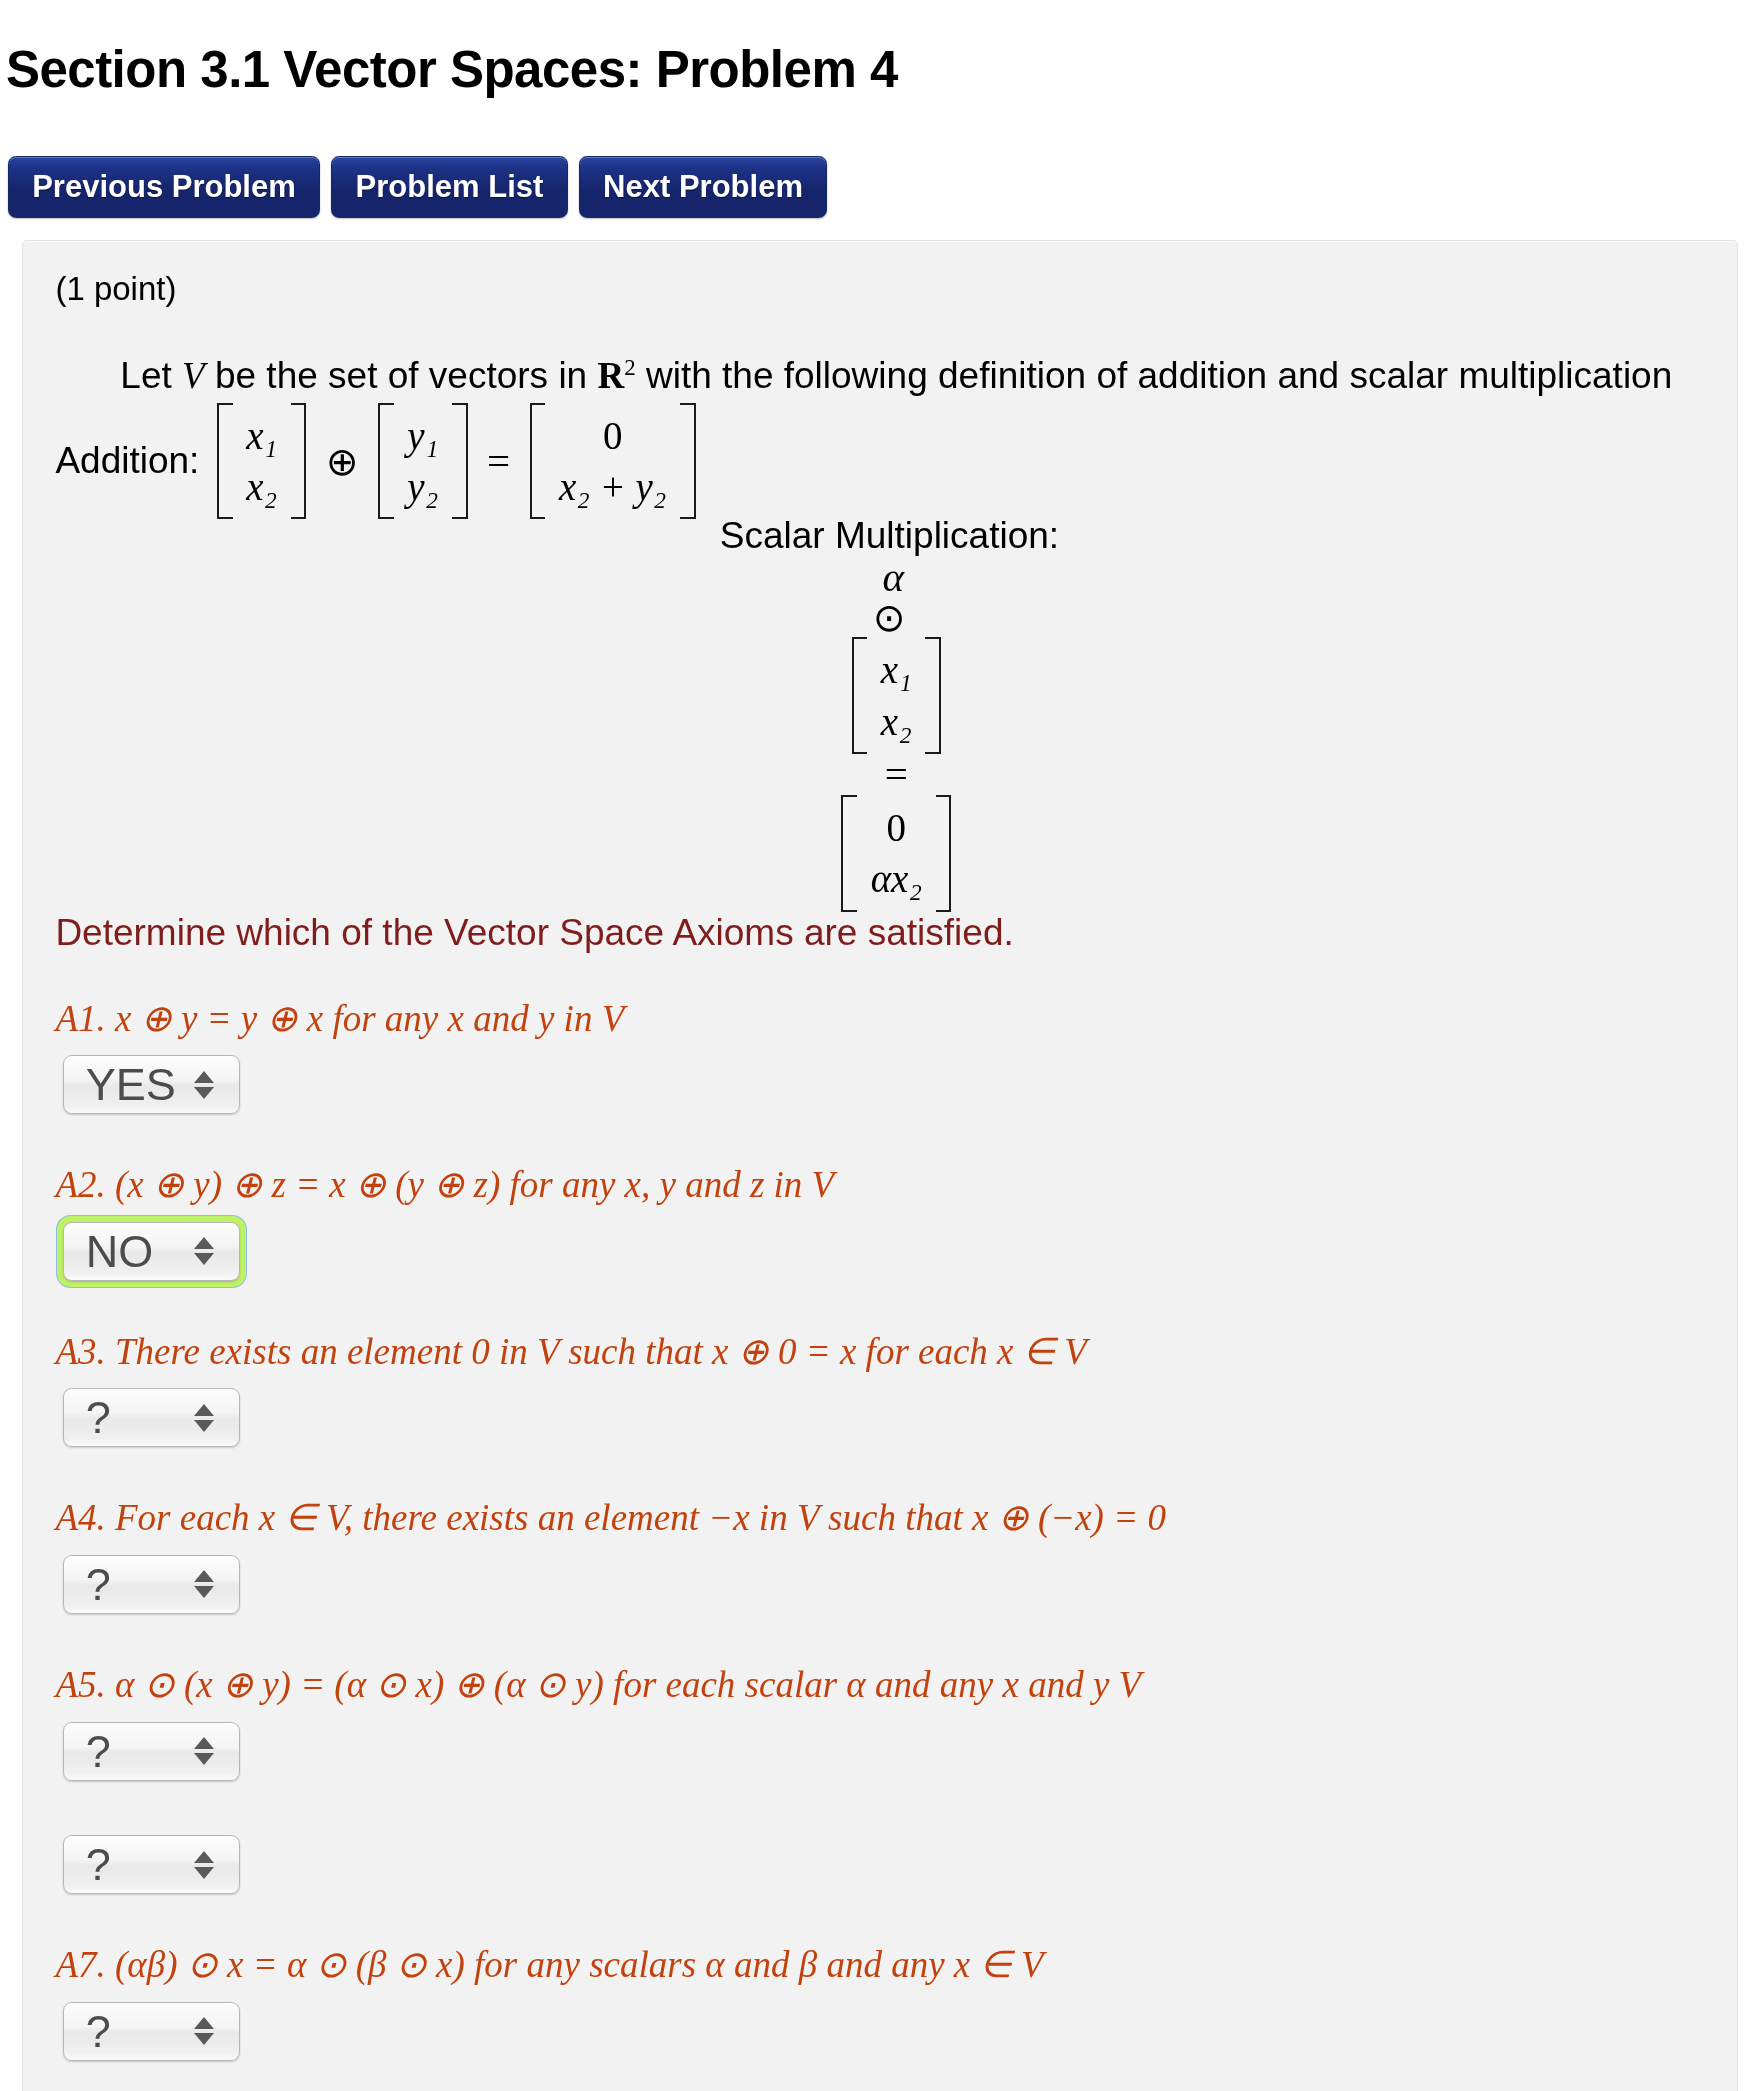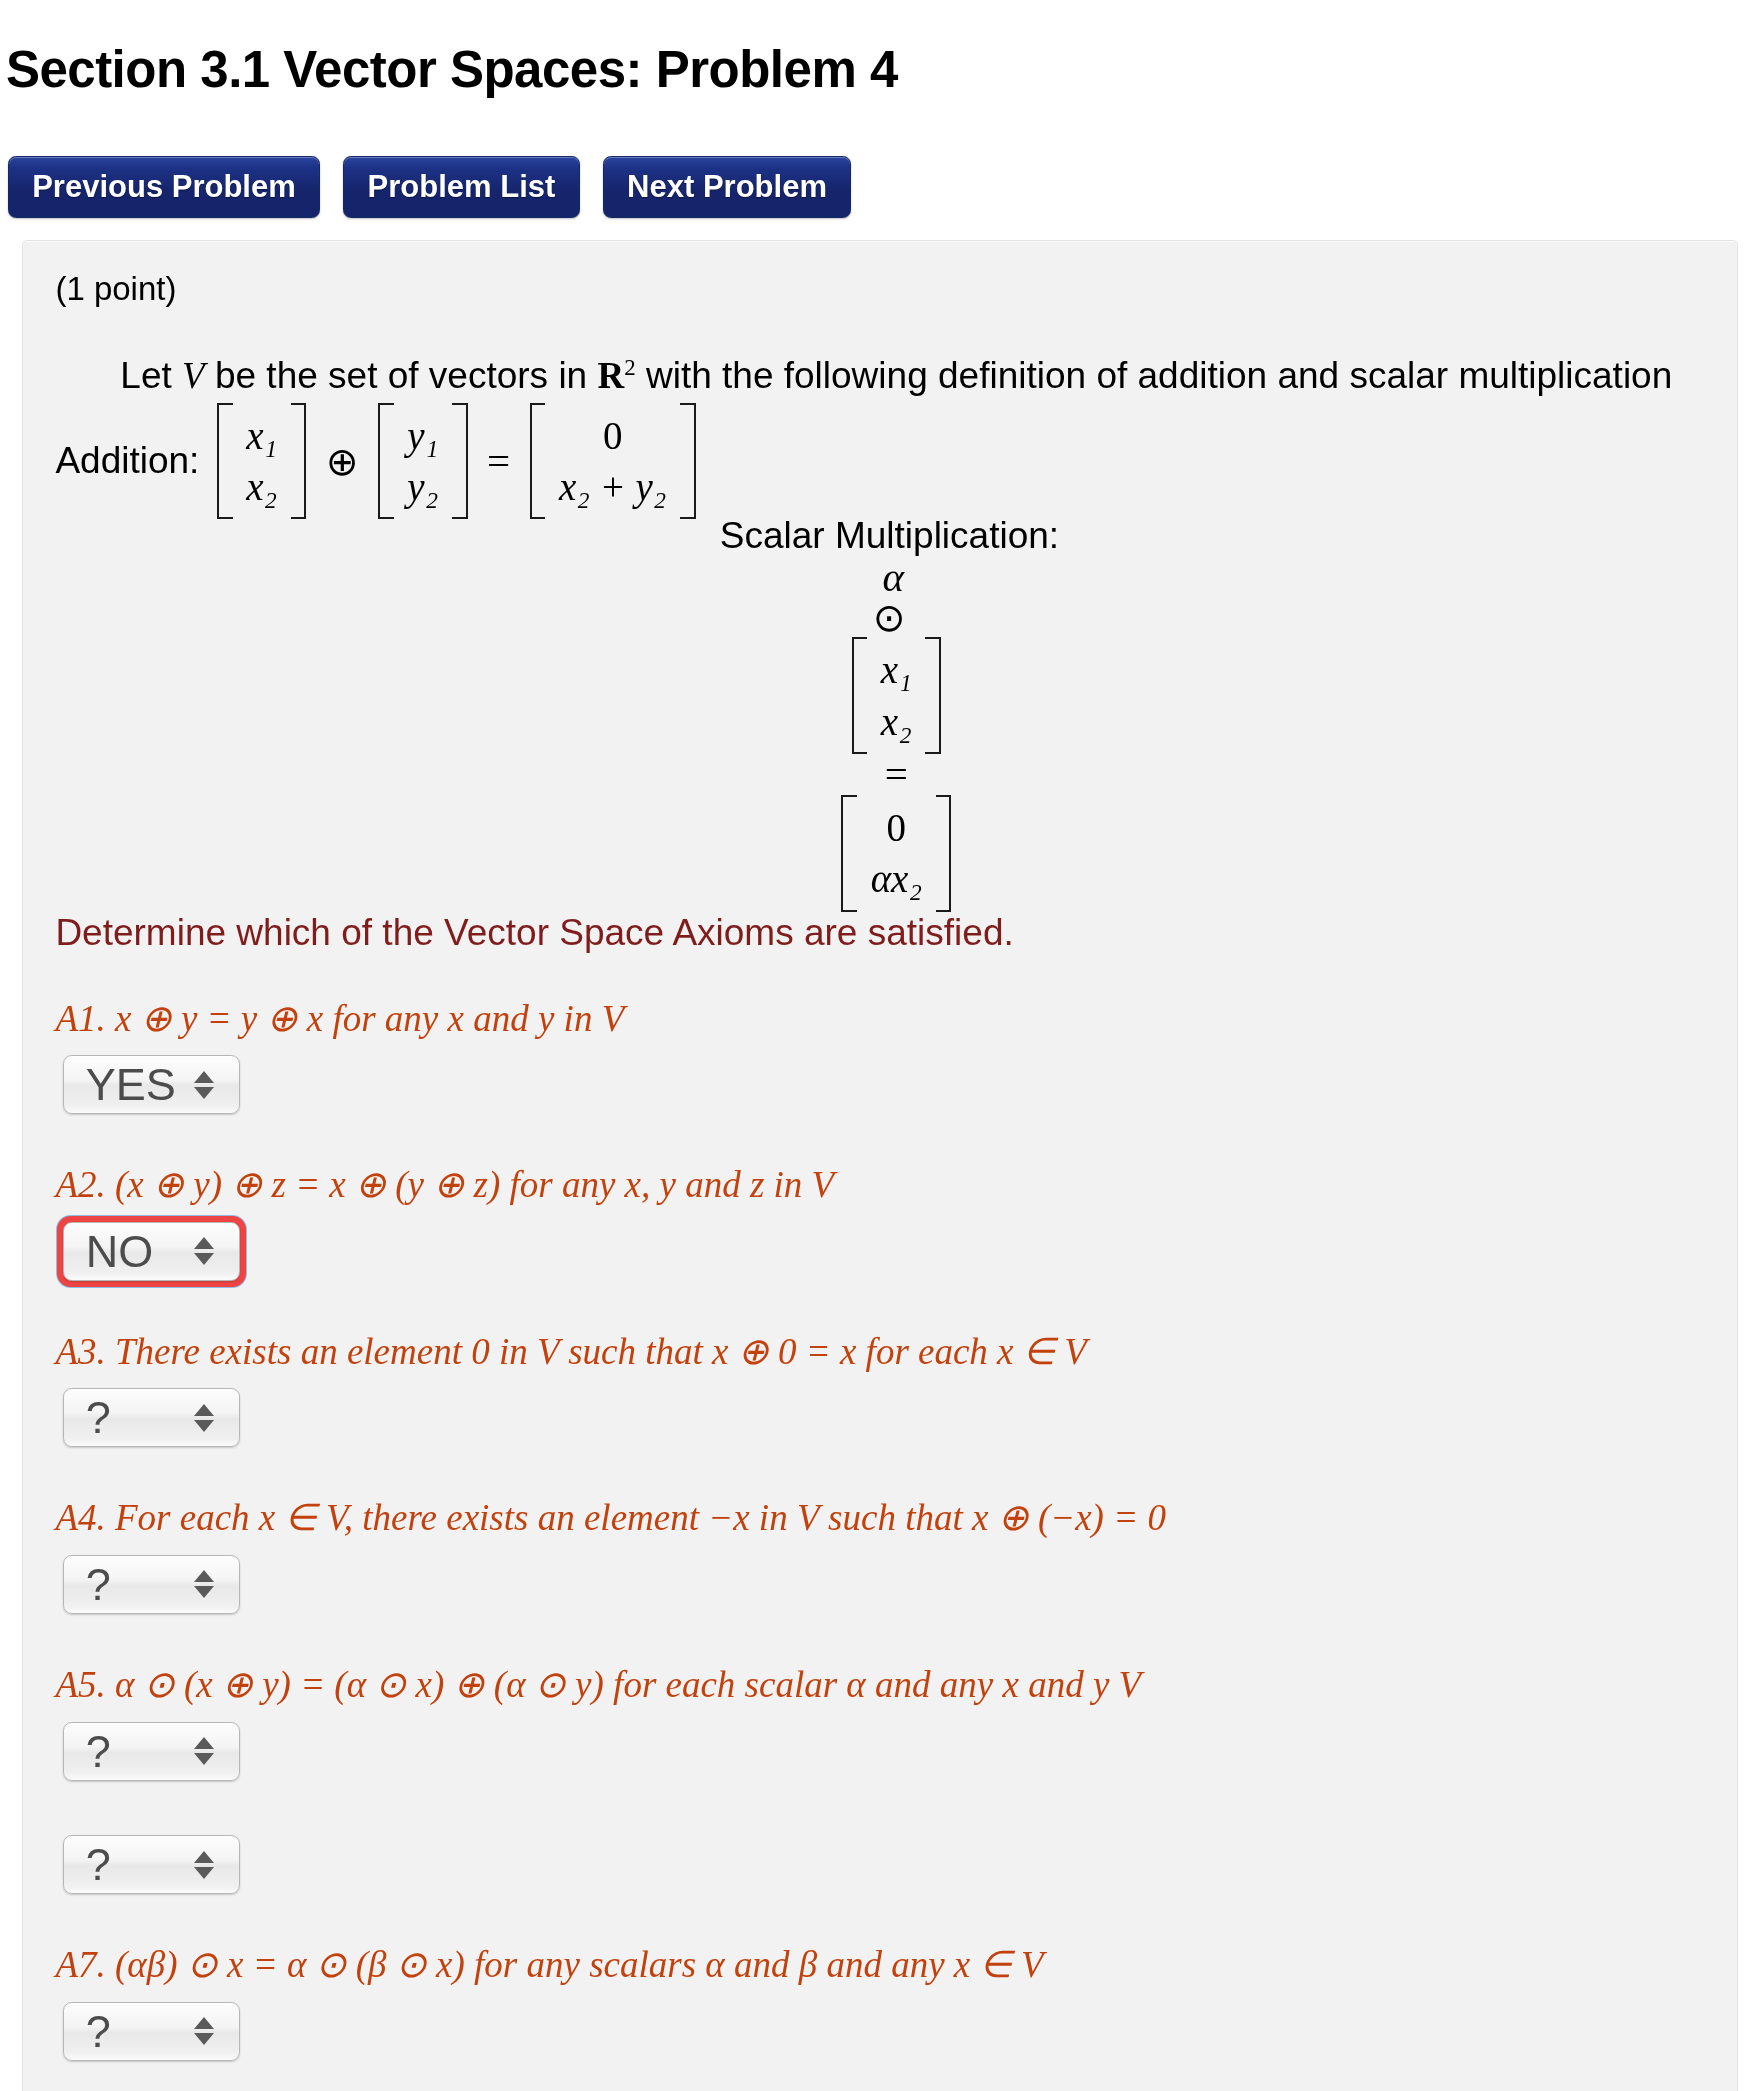--- a/index.html
+++ b/index.html
@@ -26,21 +26,21 @@
     color: #000000;
     letter-spacing: -0.5px;
     padding: 5.9px 0 0 5.9px;
     line-height: 1.18;
     white-space: nowrap;
   }
 
   
   .nav-bar {
     display: flex;
-    gap: 23px;
+    gap: 11px;
     padding: 21.5px 0 0 7.8px;
   }
   .nav-btn {
     display: inline-block;
     border: 1px solid #122a63;
     border-radius: 7.8px;
     background: linear-gradient(to bottom, #2b44a0 0%, #1d3287 18%, #16256c 55%, #14236a 100%);
     color: #ffffff;
     font-size: 31px;
     font-weight: bold;
@@ -148,21 +148,21 @@
 
   
   .select-wrap {
     display: inline-block;
     position: relative;
     padding: 5.9px;
     border-radius: 13.7px;
     margin-left: 2px;
   }
   .select-wrap.focused {
-    background: #ef4444;
+    background: #bef264;
     box-shadow: 0 0 0 1px #8fbde5;
   }
   .select-box {
     position: relative;
     width: 177px;
     height: 59px;
     border: 1px solid #b6b6b6;
     border-radius: 8.8px;
     background: linear-gradient(to bottom, #fdfdfd 0%, #f4f4f4 42%, #e8e8e8 52%, #f0f0f0 88%, #fbfbfb 100%);
     box-shadow: inset 0 1px 0 #ffffff, 0 1px 2px rgba(0,0,0,0.18);

